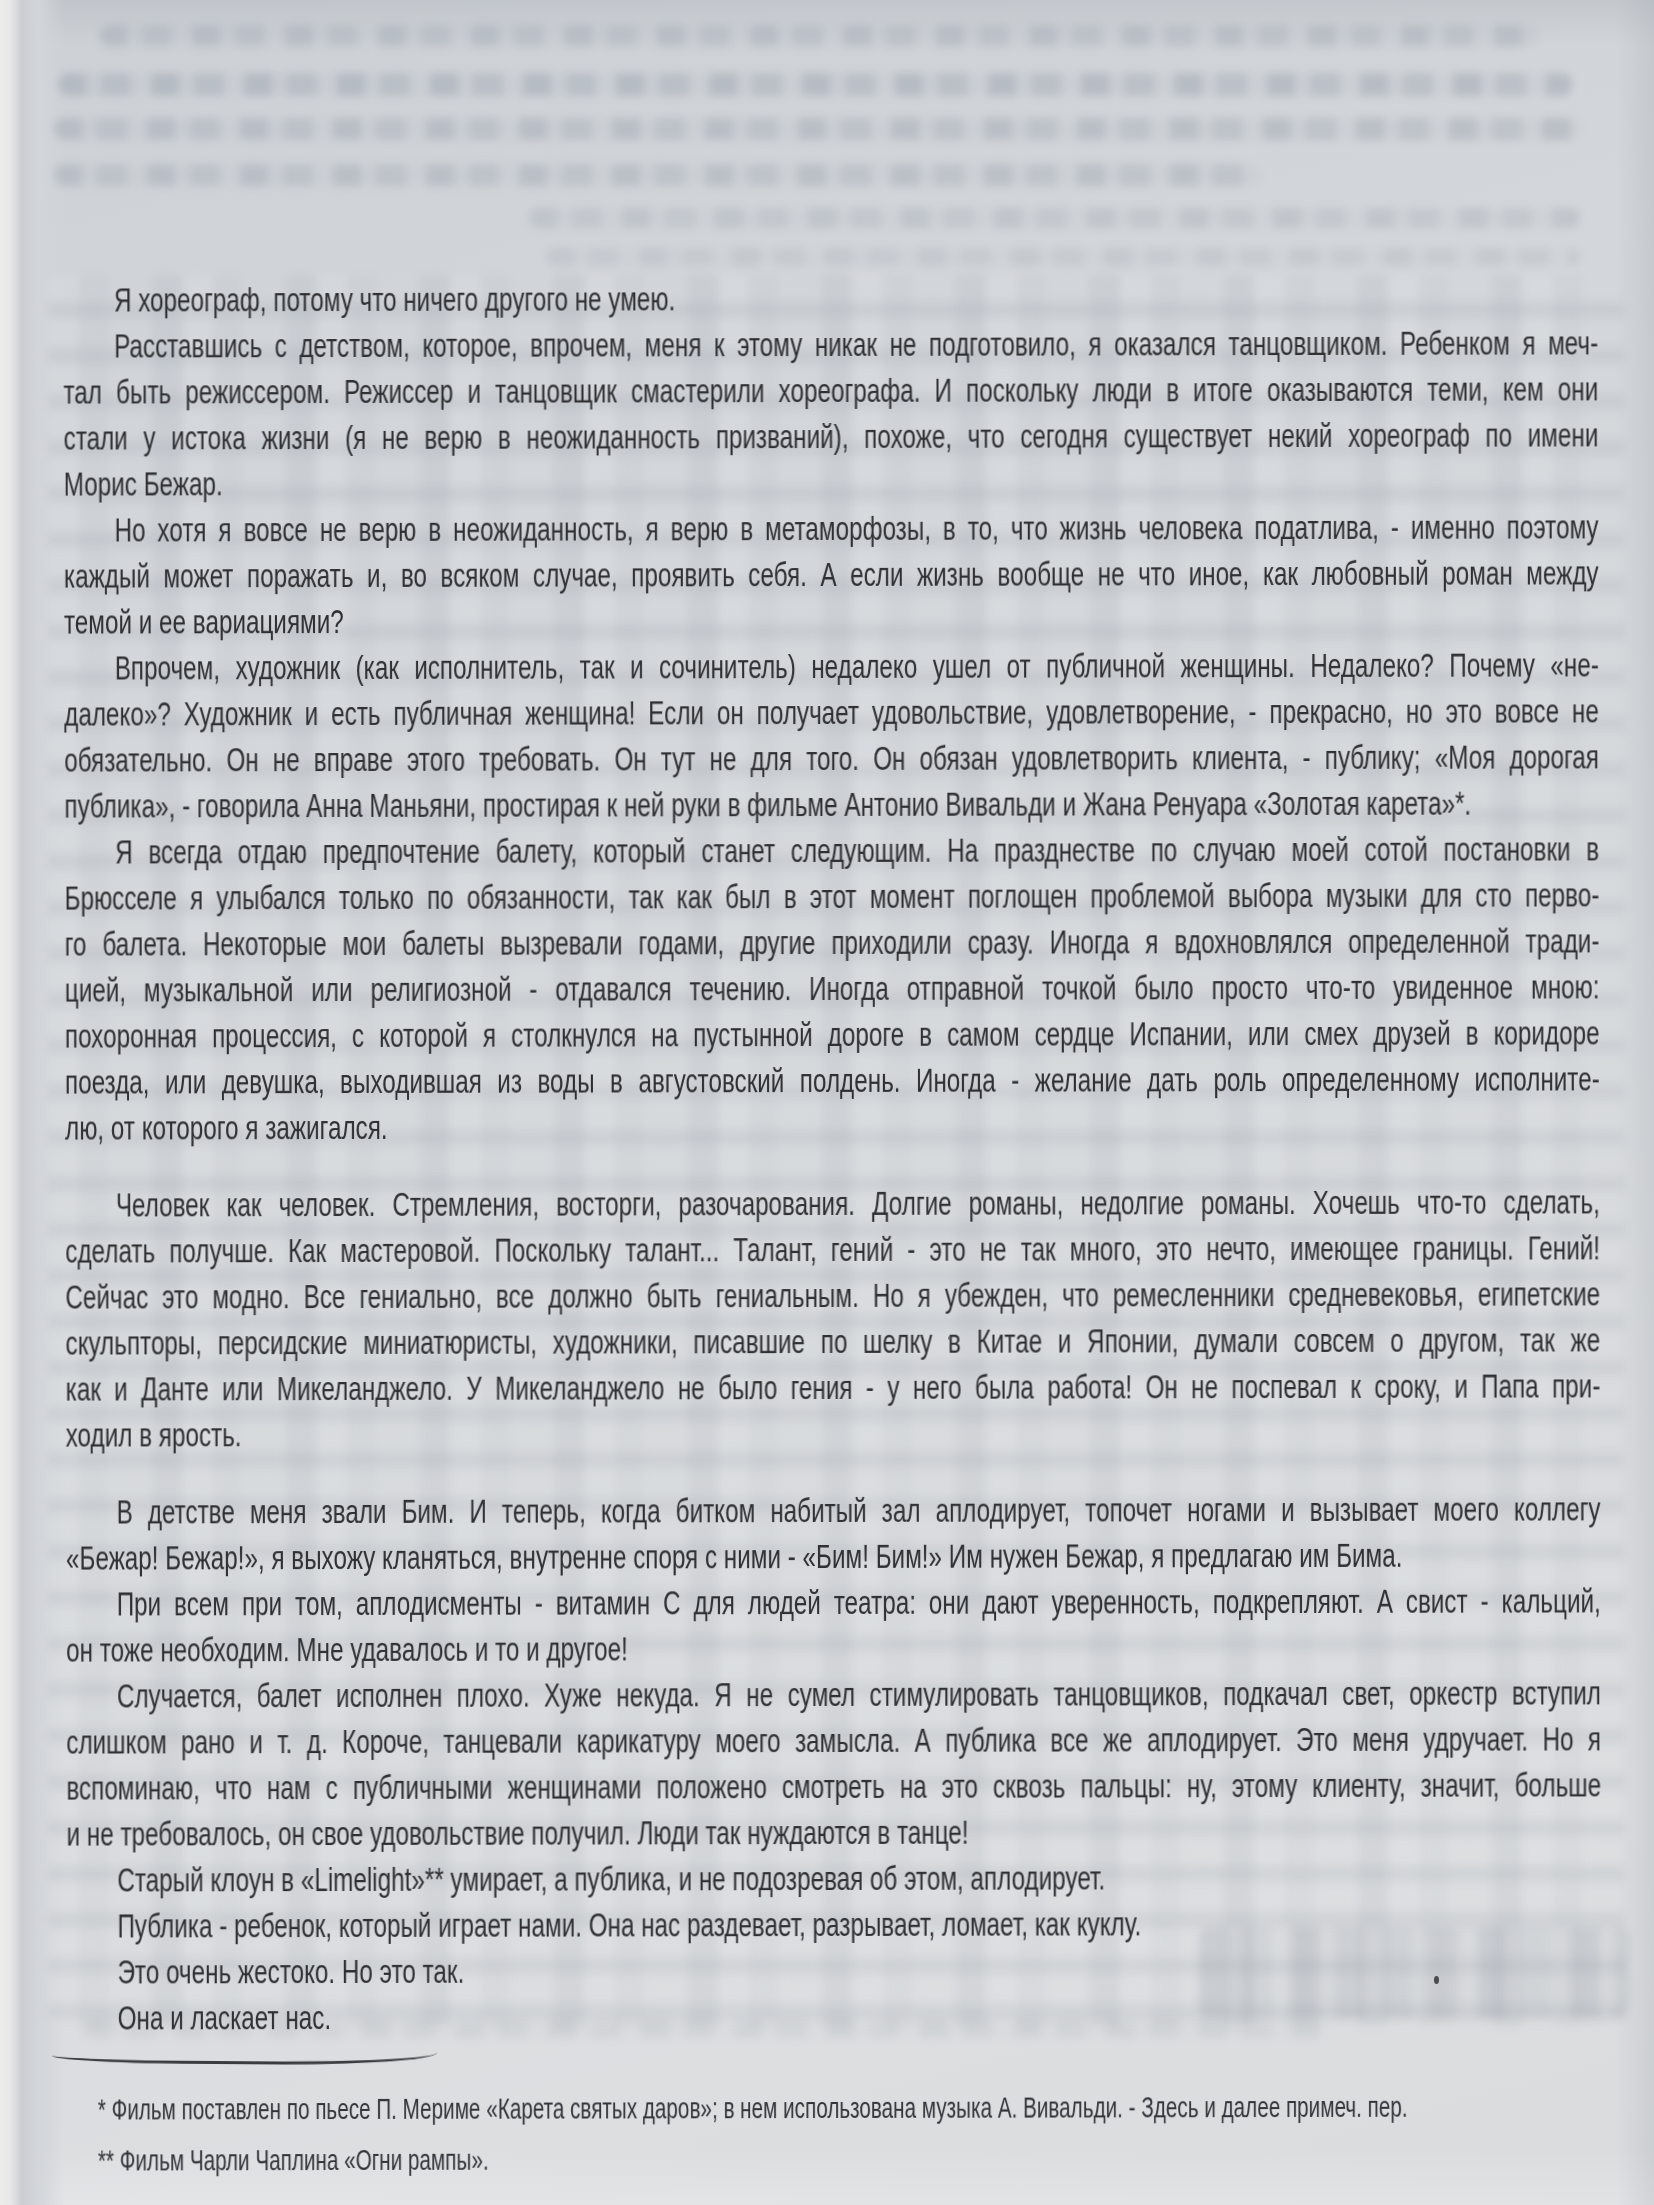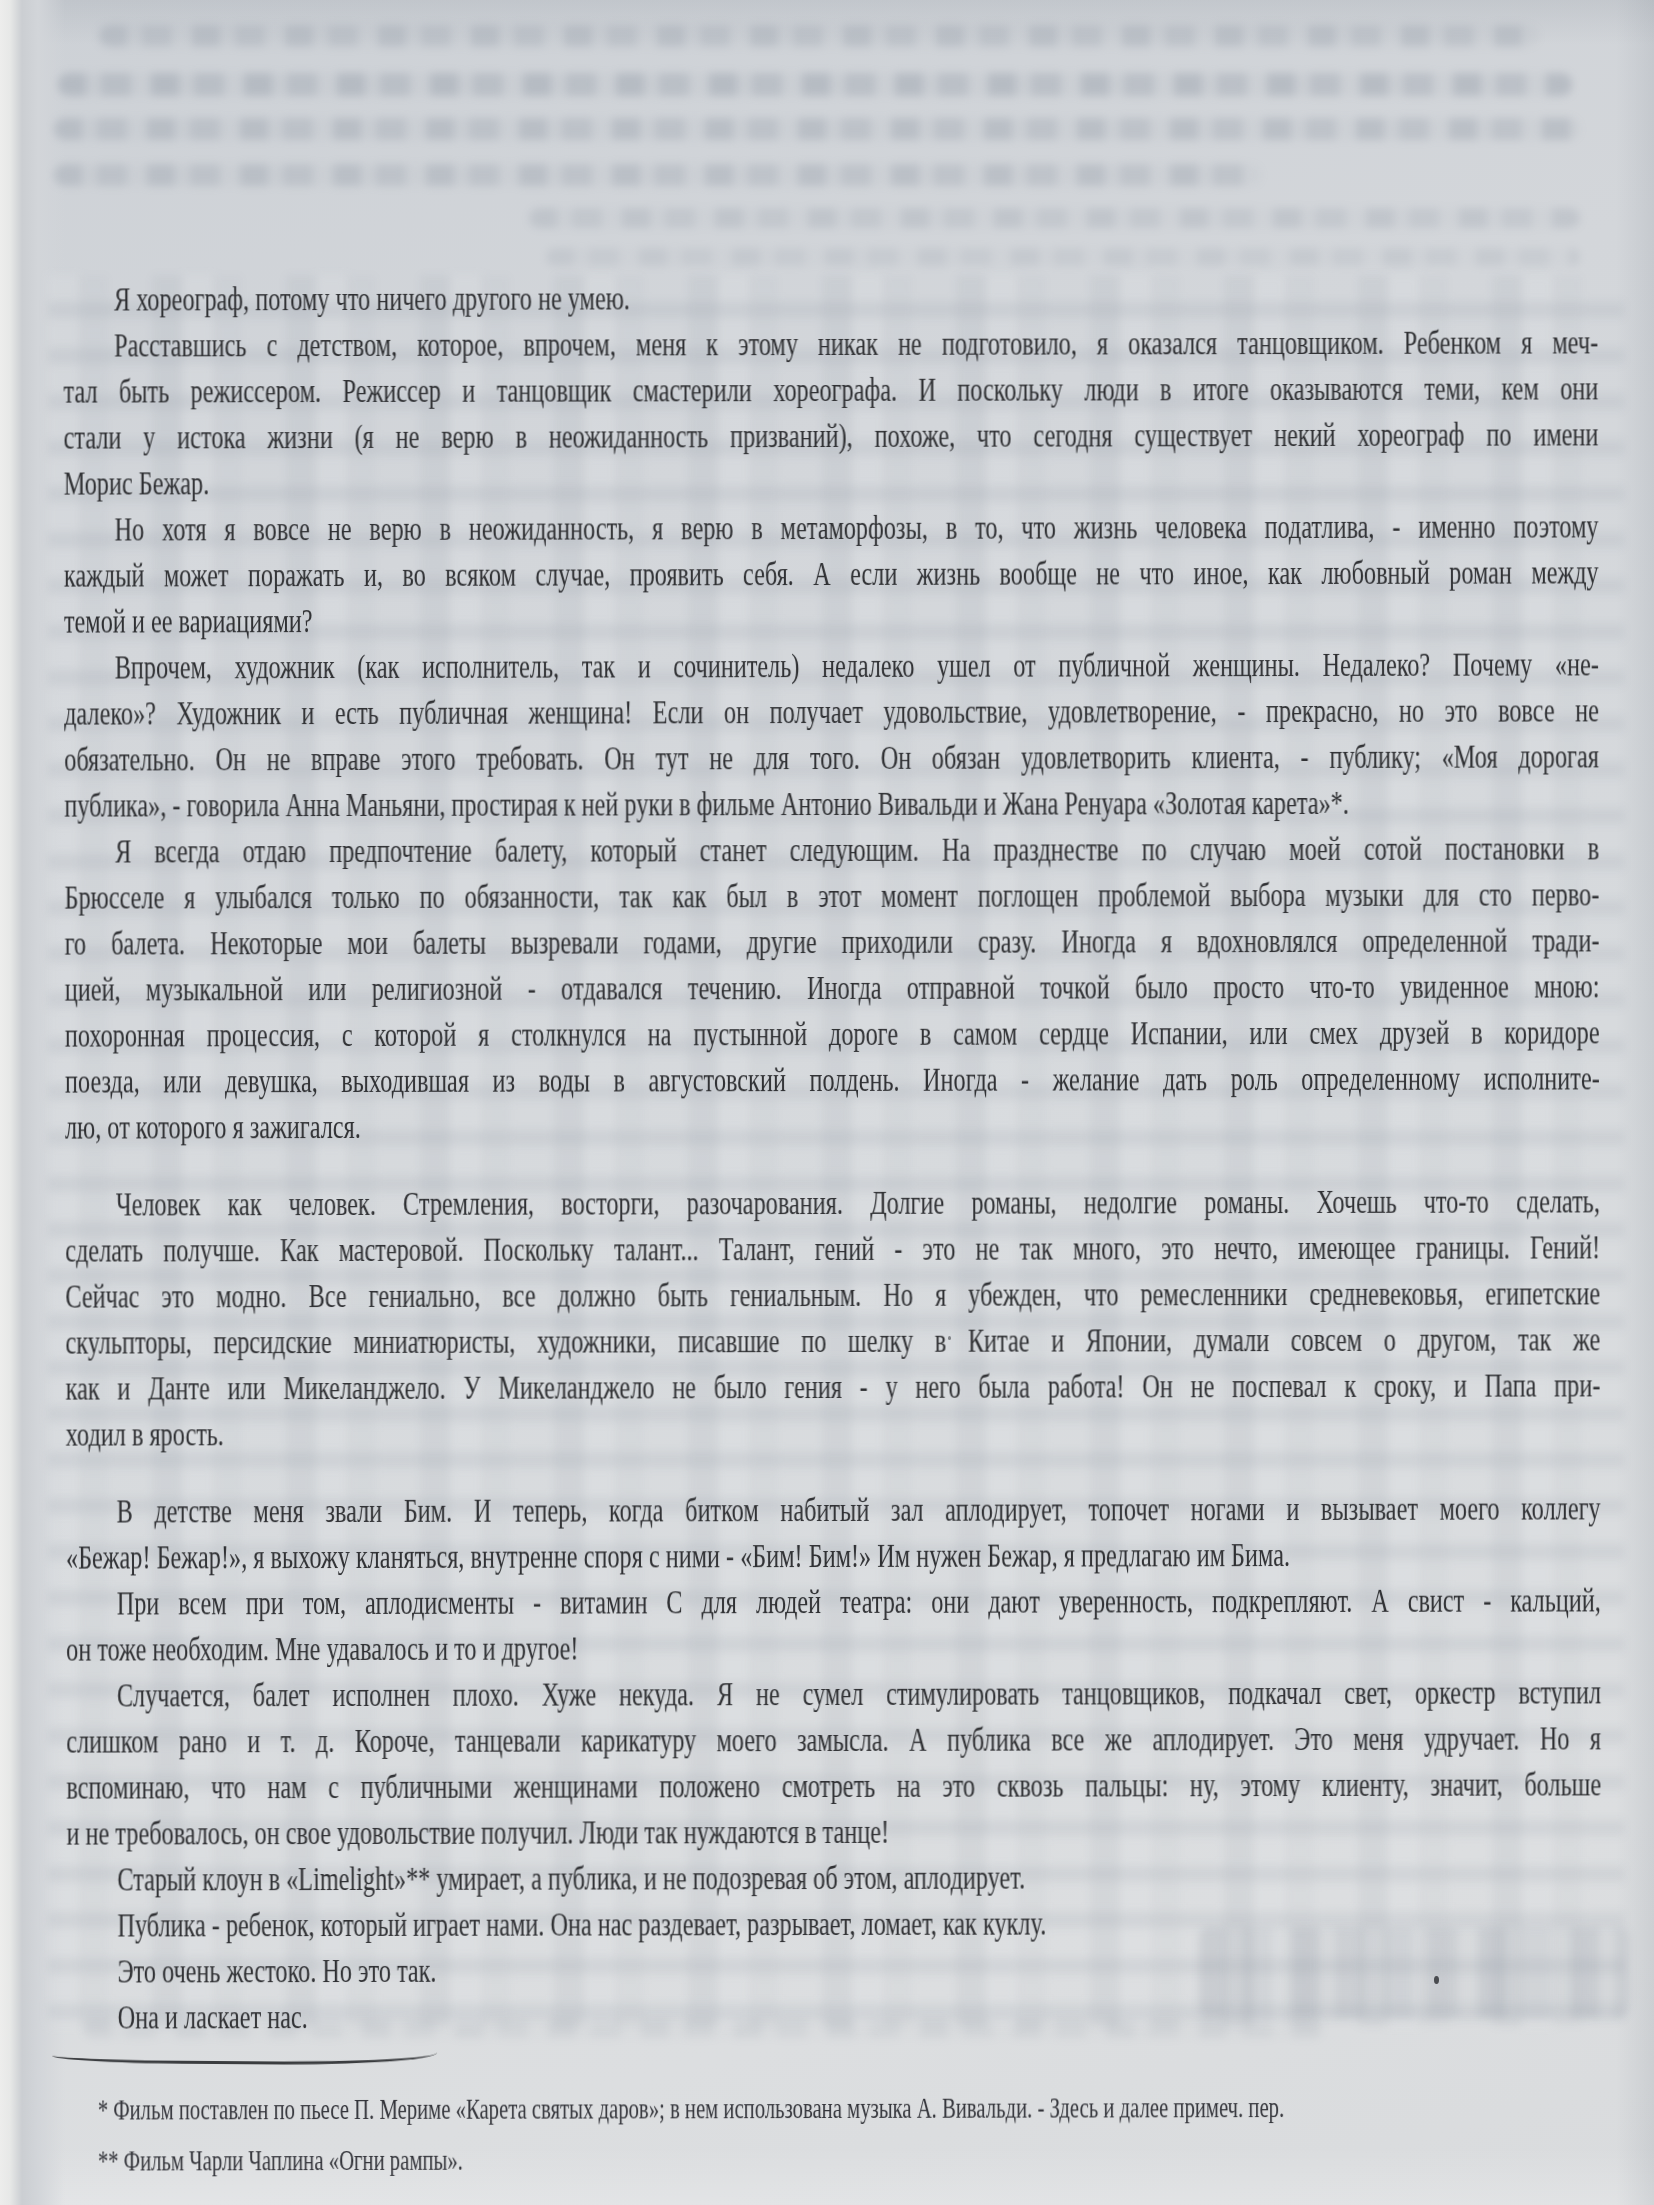--- a/index.html
+++ b/index.html
@@ -6,21 +6,21 @@
   #page{
     position:relative;
     width:1654px;height:2205px;
     overflow:hidden;
     background:
       linear-gradient(90deg, #ededec 0px, #e7e8e7 10px, #cbced2 22px, #d2d5d9 38px, rgba(213,216,220,0) 65px),
       linear-gradient(270deg, rgba(128,136,146,0.16) 0px, rgba(128,136,146,0) 38px),
       linear-gradient(180deg, rgba(115,124,135,0.14) 0px, rgba(115,124,135,0) 45px),
       linear-gradient(0deg, rgba(255,255,255,0.22) 0px, rgba(255,255,255,0) 58px),
       linear-gradient(165deg, #cdd1d6 0%, #d3d6da 25%, #d7dadd 55%, #dcdee0 85%, #d9dbdd 100%);
-    font-family:Liberation Serif, serif;
+    font-family:Liberation Sans, sans-serif;
   }
   
   .ghost{
     position:absolute;
     background:
       repeating-linear-gradient(90deg,
         rgba(126,136,150,0.50) 0 28px,
         rgba(126,136,150,0.14) 28px 43px,
         rgba(126,136,150,0.42) 43px 73px,
         rgba(126,136,150,0.10) 73px 93px);

